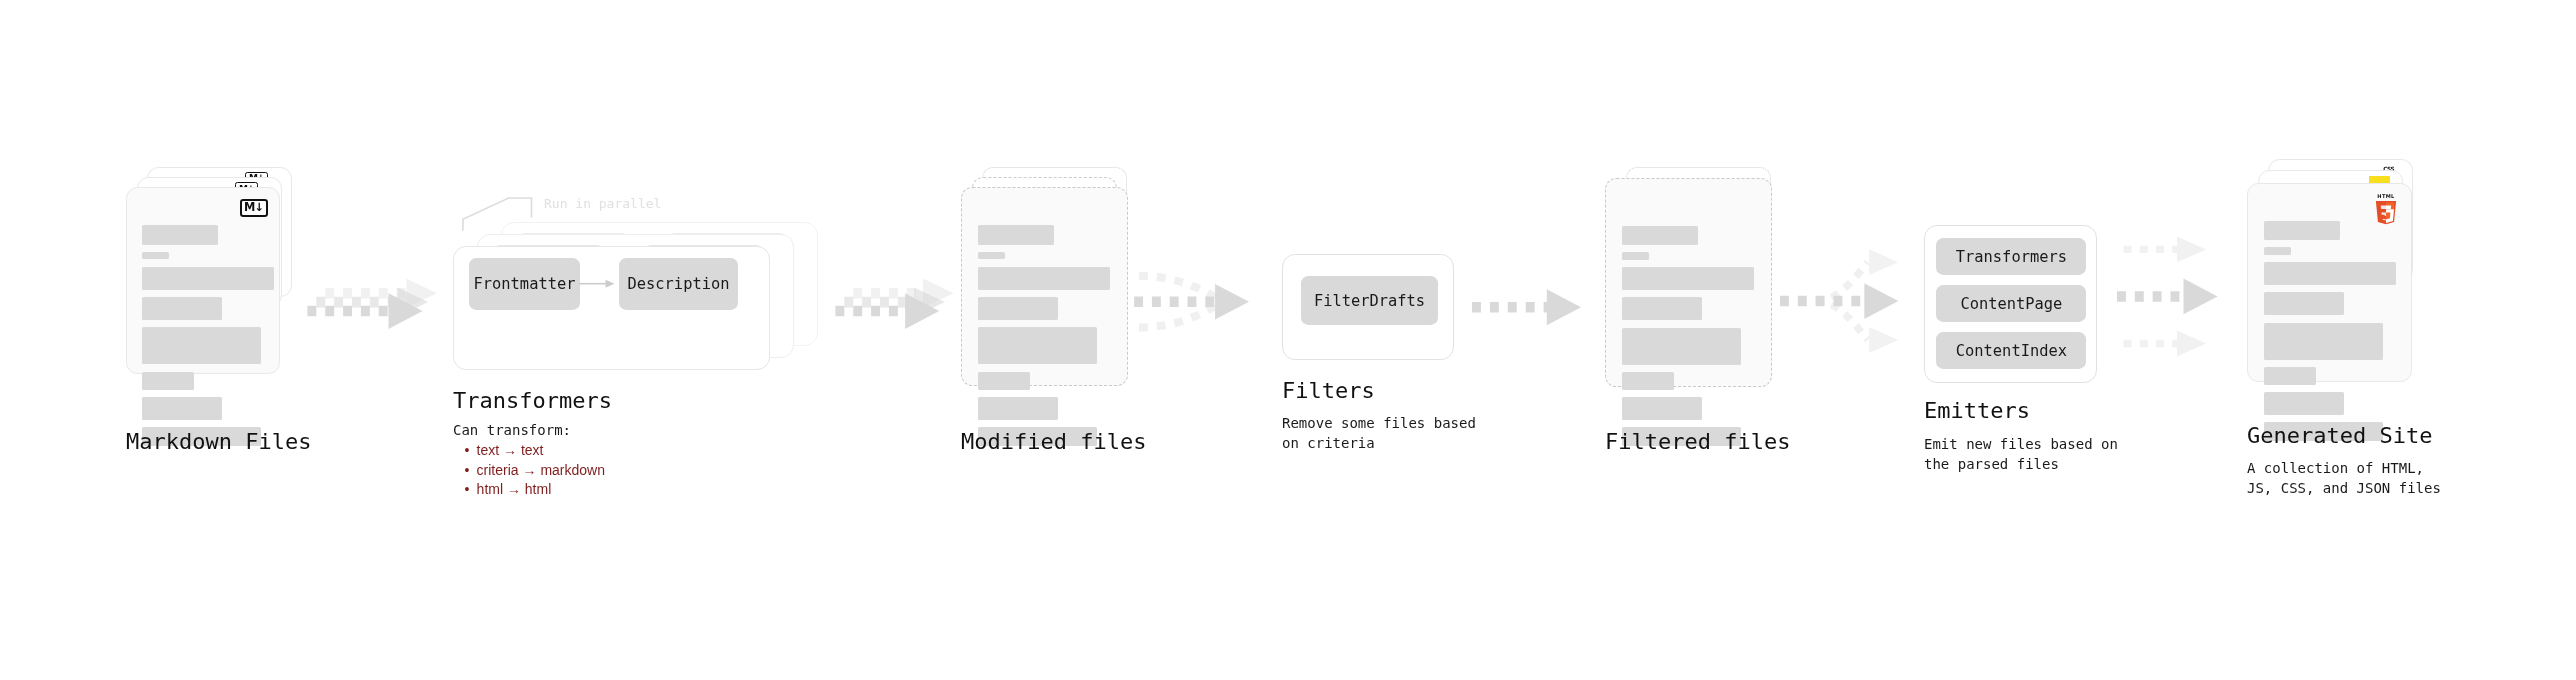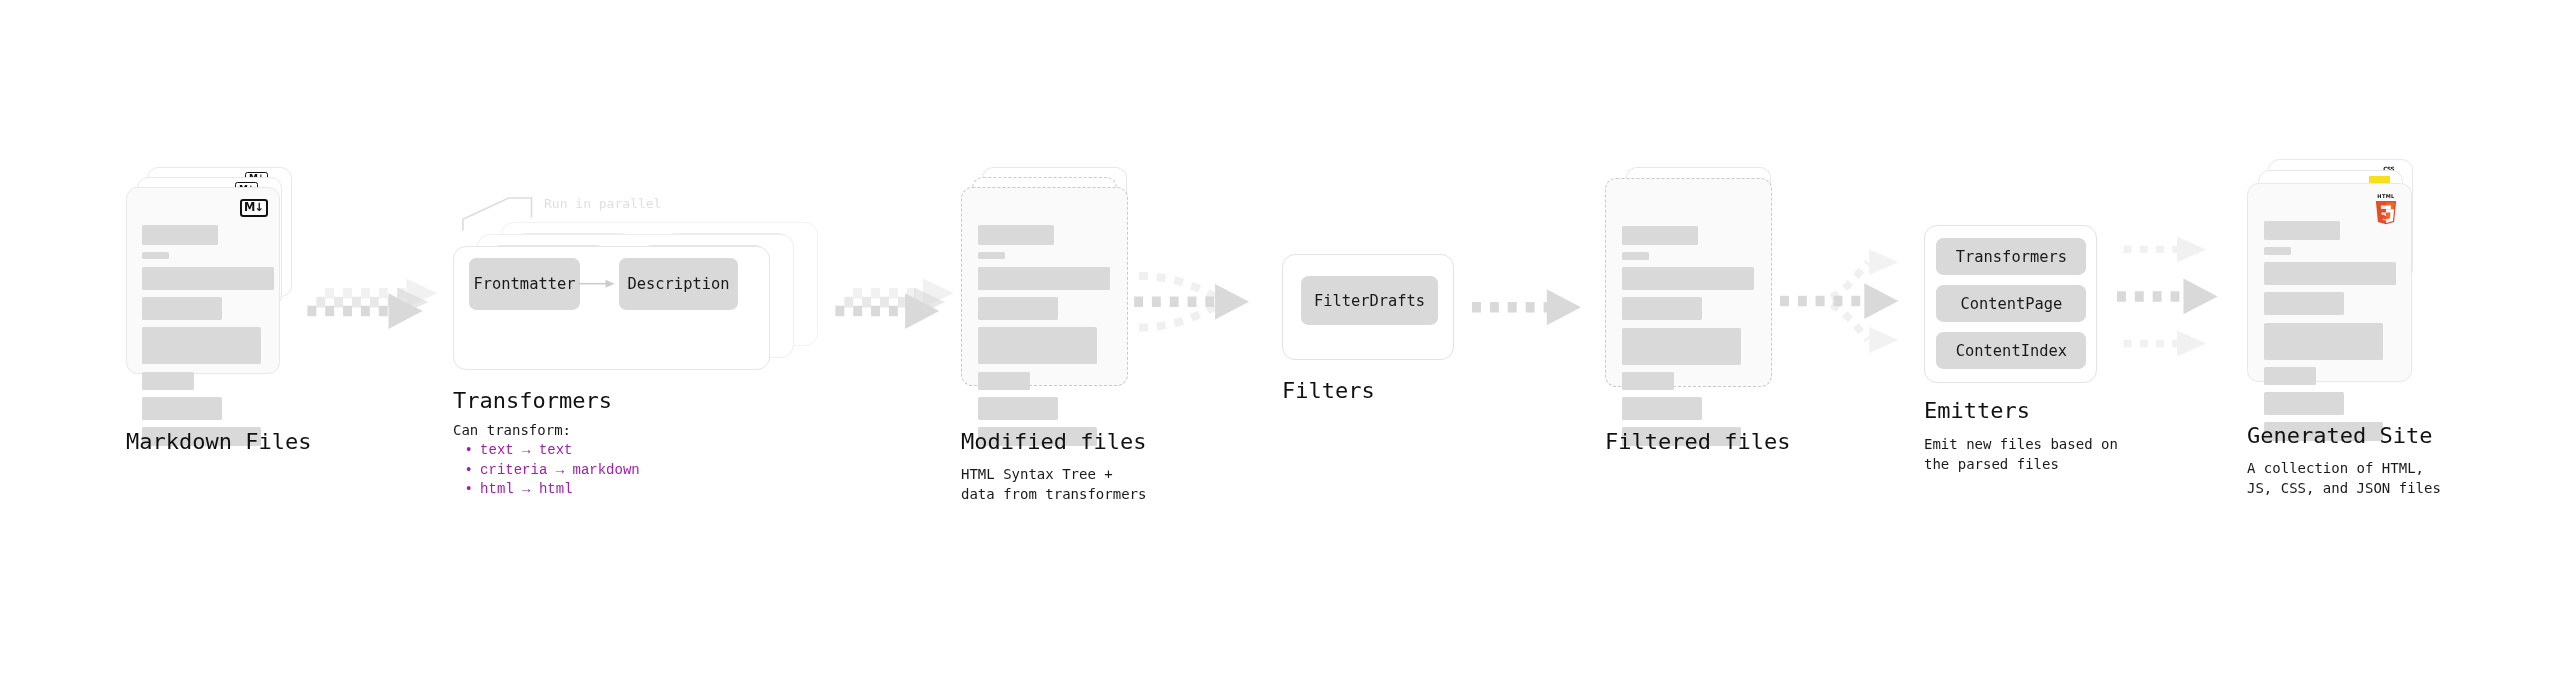--- a/index.html
+++ b/index.html
@@ -103,24 +103,24 @@
   .subtitle {
     position: absolute;
     font-family: "DejaVu Sans Mono", "Liberation Mono", monospace;
     font-size: 14px;
     line-height: 19.5px;
     color: #1a1a1a;
     white-space: pre-line;
   }
   .bullets {
     position: absolute;
-    font-family: Liberation Mono, monospace;
+    font-family: Liberation Sans, sans-serif;
     font-size: 14px;
     line-height: 19.5px;
-    color: #a21caf;
+    color: #7f1d1d;
   }
   .bullets ul { list-style: none; margin: 0; padding: 0 0 0 11.4px; }
   .bullets li { white-space: nowrap; }
   .bullets li:before { content: "\2022"; margin-right: 7.3px; }
 
   .parallel-note {
     position: absolute;
     font-family: "DejaVu Sans Mono", "Liberation Mono", monospace;
     font-size: 13px;
     color: #e0e0e0;
@@ -244,36 +244,36 @@
         <div class="doc-line" style="width:132px;height:23px;"></div>
         <div class="doc-line" style="width:80px;height:23px;"></div>
         <div class="doc-line" style="width:119px;height:37px;"></div>
         <div class="doc-line" style="width:52px;height:18px;"></div>
         <div class="doc-line" style="width:80px;height:23px;"></div>
         <div class="doc-line" style="width:119px;height:18.7px;"></div>
       </div>
     </div>
   </div>
   <div class="title" style="left:961px; top:429px;">Modified files</div>
-  <div class="subtitle" style="left:961px; top:465px;">HTML Syntax Tree +
-data from transformers</div>
 
   <div class="node" style="left:1134px; top:258px;">
     <svg width="154" height="89" viewBox="0 0 190 110">
       <path d="M 6 22 C 44 22, 80 34, 108 54" fill="none" stroke="#f0f0f0" stroke-width="10" stroke-dasharray="11 11"></path>
       <path d="M 6 86 C 44 86, 80 74, 108 54" fill="none" stroke="#f0f0f0" stroke-width="10" stroke-dasharray="11 11"></path>
       <line x1="0" y1="54" x2="104" y2="54" stroke="#d9d9d9" stroke-width="13" stroke-dasharray="11 11"></line>
       <polygon points="100,32 142,54 100,76" fill="#d9d9d9"></polygon>
     </svg>
   </div>
 
   <div class="box" style="left:1282px; top:254px; width:172px; height:106px;">
     <div class="chip" style="left:18px; top:21px; width:137px; height:49px;">FilterDrafts</div>
   </div>
   <div class="title" style="left:1282px; top:378px;">Filters</div>
+  <div class="subtitle" style="left:1282px; top:414px;">Remove some files based
+on criteria</div>
 
   <div class="node" style="left:1472px; top:286px;">
     <svg width="122" height="49" viewBox="0 0 150 60">
       <line x1="0" y1="26" x2="96" y2="26" stroke="#d9d9d9" stroke-width="13" stroke-dasharray="11 11"></line>
       <polygon points="92,4 134,26 92,48" fill="#d9d9d9"></polygon>
     </svg>
   </div>
 
   <div class="doc-stack" style="left:1605px; top:167px; width:175px; height:260px;">
     <div class="doc-card dotted" style="left:21px; top:0px; width:145px; height:114px; background:#ffffff; border-color:#d0d0d0;"></div>

